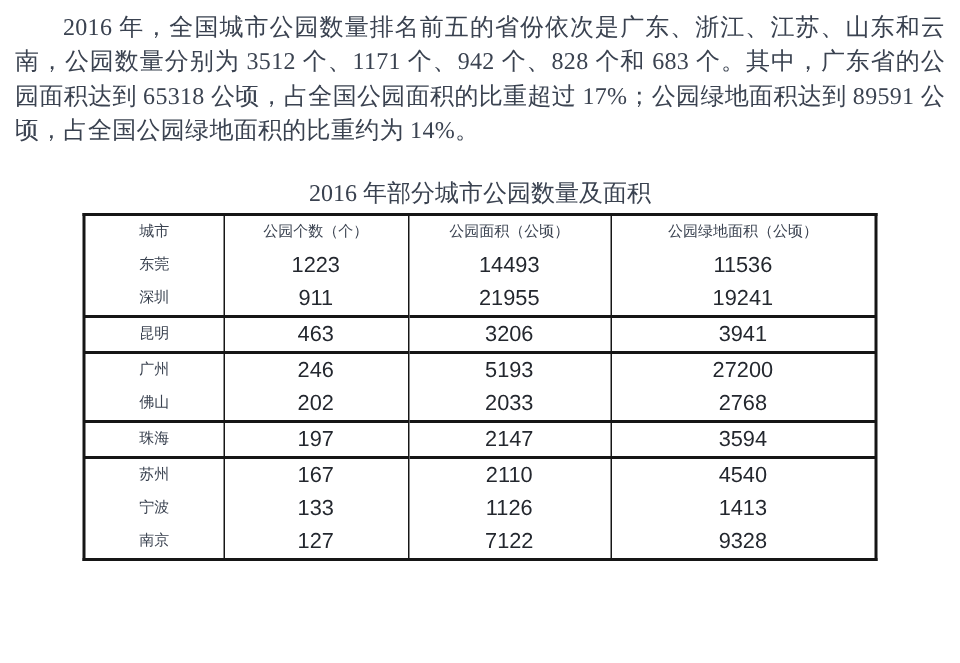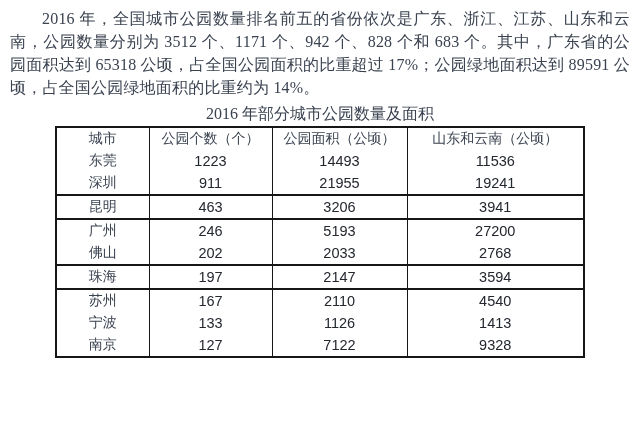--- a/index.html
+++ b/index.html
@@ -26,21 +26,21 @@
   .para {
     margin: 0;
     padding: 0 10px;
     font-size: 16px;
     line-height: 23px;
     text-indent: 2em;
     text-align: justify;
     letter-spacing: 0.2px;
   }
   .table-title {
-    margin-top: 4px;
+    margin-top: 20px;
     text-align: center;
     font-size: 16px;
     line-height: 21px;
   }
   table.data-table {
     border-collapse: collapse;
     table-layout: fixed;
     width: 528px;
     margin: 2px auto 0 auto;
     border: 2px solid var(--border-color);
@@ -52,21 +52,21 @@
   .data-table th, .data-table td {
     border-left: 1.5px solid var(--border-color);
     border-right: 1.5px solid var(--border-color);
     border-top: none;
     border-bottom: none;
     height: 22px;
     padding: 0 2px;
     text-align: center;
     vertical-align: middle;
     font-weight: normal;
-    font-size: 14px;
+    font-size: 10px;
     line-height: 22px;
     white-space: nowrap;
     overflow: hidden;
   }
   .data-table tr.group-start td {
     border-top: 2px solid var(--border-color);
   }
   .data-table td.num {
     font-family: "Liberation Sans", "DejaVu Sans", sans-serif;
     font-size: 14.5px;
@@ -91,21 +91,21 @@
       <col class="c0">
         <col class="c1">
         <col class="c2">
         <col class="c3">
     </colgroup>
     <thead>
       <tr id="header-row">
           <th>城市</th>
           <th>公园个数（个）</th>
           <th>公园面积（公顷）</th>
-          <th>山东和云南（公顷）</th>
+          <th>公园绿地面积（公顷）</th>
         </tr>
     </thead>
     <tbody id="table-body">
         <tr>
           <td>东莞</td>
           <td class="num">1223</td>
           <td class="num">14493</td>
           <td class="num">11536</td>
         </tr>
         <tr>

